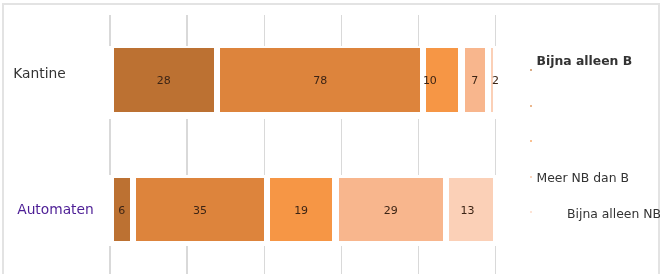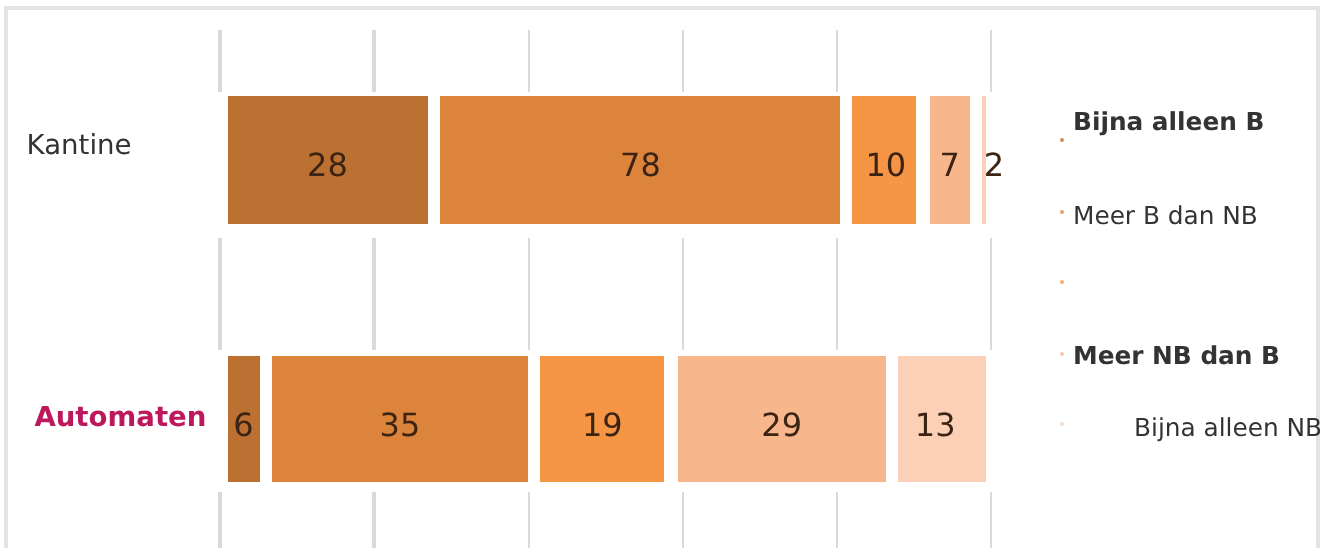--- a/index.html
+++ b/index.html
@@ -60,21 +60,21 @@
     line-height: 1;
   }
   .seg {
     position: absolute;
   }
   .row-band {
     position: absolute;
   }
   .seg-label {
     position: absolute;
-    font-size: 16px;
+    font-size: 11px;
     color: #3c2415;
     text-align: center;
     line-height: 1;
     white-space: nowrap;
   }
   .legend-dot {
     position: absolute;
     width: 2px; height: 2px; opacity: 0.78;
     border-radius: 50%;
   }
@@ -101,41 +101,40 @@
       <div class="gridline" style="left: 417.7px; background: rgb(217, 217, 217);"></div>
       <div class="gridline" style="left: 494.8px; background: rgb(217, 217, 217);"></div>
       <div class="row-band" style="left: 4px; width: 650px; top: 45.5px; height: 73.5px; background: rgb(255, 255, 255);"></div>
       <div class="row-band" style="left: 4px; width: 650px; top: 175.3px; height: 71.2px; background: rgb(255, 255, 255);"></div>
       <div class="cat-label" style="left: 13.3px; top: 67.4px; color: rgb(51, 51, 51);">Kantine</div>
       <div class="seg" style="left: 113.5px; width: 100.471px; top: 48px; height: 64px; background: rgb(188, 113, 50);"></div>
       <div class="seg-label" style="left: 83.5px; width: 160.471px; top: 75px; color: rgb(60, 36, 21);">28</div>
       <div class="seg" style="left: 220.371px; width: 199.709px; top: 48px; height: 64px; background: rgb(221, 132, 60);"></div>
       <div class="seg-label" style="left: 190.371px; width: 259.709px; top: 75px; color: rgb(60, 36, 21);">78</div>
       <div class="seg" style="left: 426.48px; width: 31.7683px; top: 48px; height: 64px; background: rgb(246, 150, 69);"></div>
-      <div class="seg-label" style="left: 397px; width: 91.7683px; top: 75px; color: rgb(60, 36, 21);">10</div>
+      <div class="seg-label" style="left: 384px; width: 91.7683px; top: 75px; color: rgb(60, 36, 21);">10</div>
       <div class="seg" style="left: 464.649px; width: 20.3178px; top: 48px; height: 64px; background: rgb(248, 182, 141);"></div>
       <div class="seg-label" style="left: 434.649px; width: 80.3178px; top: 75px; color: rgb(60, 36, 21);">7</div>
       <div class="seg" style="left: 491.366px; width: 1.23366px; top: 48px; height: 64px; background: rgb(251, 208, 183);"></div>
       <div class="seg-label" style="left: 491.9px; text-align: left; width: 40px; top: 75px; color: rgb(60, 36, 21);">2</div>
-      <div class="cat-label" style="left: 17.2px; top: 202.7px; color: #be185d; font-weight: bold;">Automaten</div>
+      <div class="cat-label" style="left: 17.2px; top: 202.7px; color: #4c1d95;">Automaten</div>
       <div class="seg" style="left: 113.5px; width: 16.501px; top: 178.3px; height: 62.7px; background: rgb(188, 113, 50);"></div>
       <div class="seg-label" style="left: 83.5px; width: 76.501px; top: 204.65px; color: rgb(60, 36, 21);">6</div>
       <div class="seg" style="left: 136.401px; width: 127.189px; top: 178.3px; height: 62.7px; background: rgb(221, 132, 60);"></div>
       <div class="seg-label" style="left: 106.401px; width: 187.189px; top: 204.65px; color: rgb(60, 36, 21);">35</div>
       <div class="seg" style="left: 269.99px; width: 62.303px; top: 178.3px; height: 62.7px; background: rgb(246, 150, 69);"></div>
       <div class="seg-label" style="left: 239.99px; width: 122.303px; top: 204.65px; color: rgb(60, 36, 21);">19</div>
       <div class="seg" style="left: 338.693px; width: 104.288px; top: 178.3px; height: 62.7px; background: rgb(248, 182, 141);"></div>
       <div class="seg-label" style="left: 308.693px; width: 164.288px; top: 204.65px; color: rgb(60, 36, 21);">29</div>
       <div class="seg" style="left: 449.381px; width: 43.2188px; top: 178.3px; height: 62.7px; background: rgb(251, 208, 183);"></div>
       <div class="seg-label" style="left: 416px; width: 103.219px; top: 204.65px; color: rgb(60, 36, 21);">13</div>
     </div>
   <div class="plot" id="legend">
       <div class="legend-dot" style="left: 529.9px; top: 69.4px; background: rgb(188, 113, 50);"></div>
       <div class="legend-text" style="left: 536.5px; top: 55px; color: rgb(51, 51, 51); font-weight: bold;">Bijna alleen B</div>
       <div class="legend-dot" style="left: 529.9px; top: 104.8px; background: rgb(221, 132, 60);"></div>
-      <div class="legend-text" style="left: 536.5px; top: 101.6px; color: rgb(51, 51, 51);">Meer B dan NB</div>
       <div class="legend-dot" style="left: 529.9px; top: 140.2px; background: rgb(246, 150, 69);"></div>
       <div class="legend-dot" style="left: 529.9px; top: 175.6px; background: rgb(248, 182, 141);"></div>
-      <div class="legend-text" style="left: 536.5px; top: 172.4px; color: rgb(51, 51, 51); font-weight: bold;">Meer NB dan B</div>
+      <div class="legend-text" style="left: 536.5px; top: 172.4px; color: rgb(51, 51, 51);">Meer NB dan B</div>
       <div class="legend-dot" style="left: 529.9px; top: 211px; background: rgb(251, 208, 183);"></div>
       <div class="legend-text" style="left: 567px; top: 207.8px; color: rgb(51, 51, 51);">Bijna alleen NB</div>
     </div>
 </div>
 
 </body></html>

